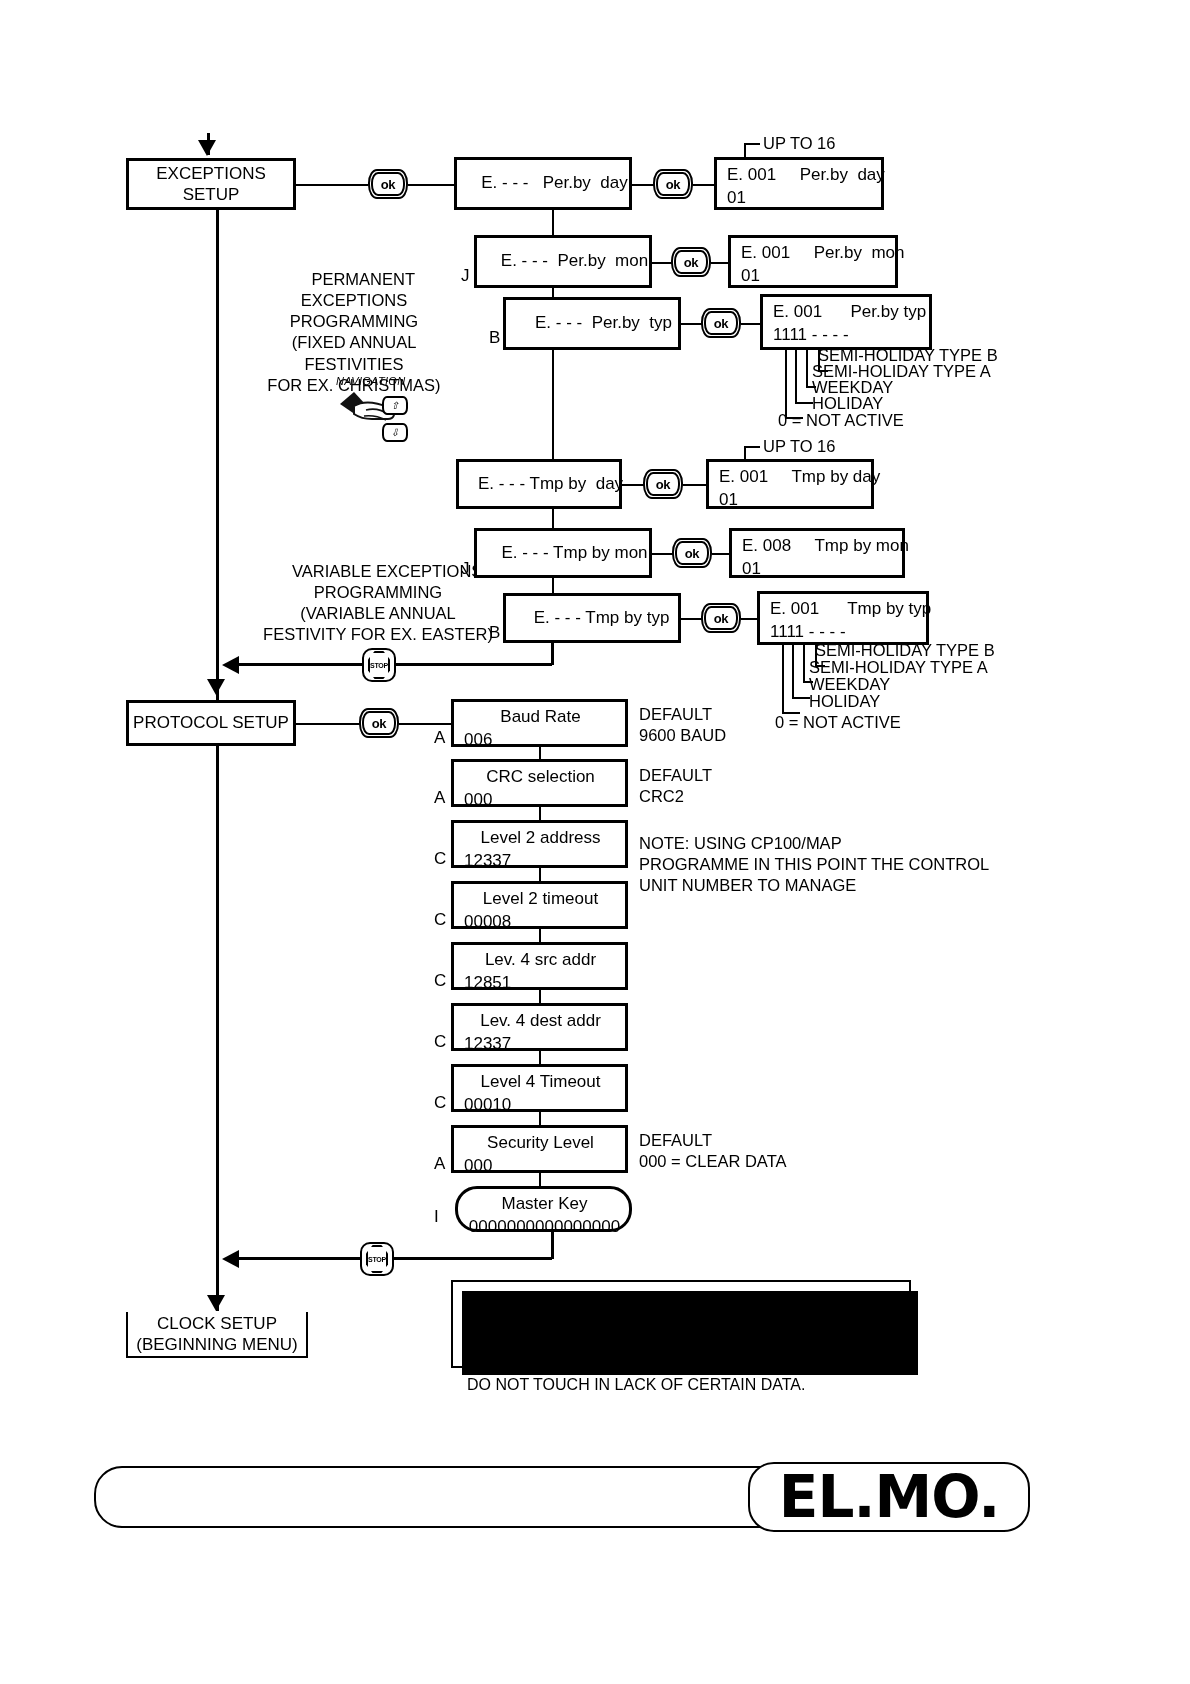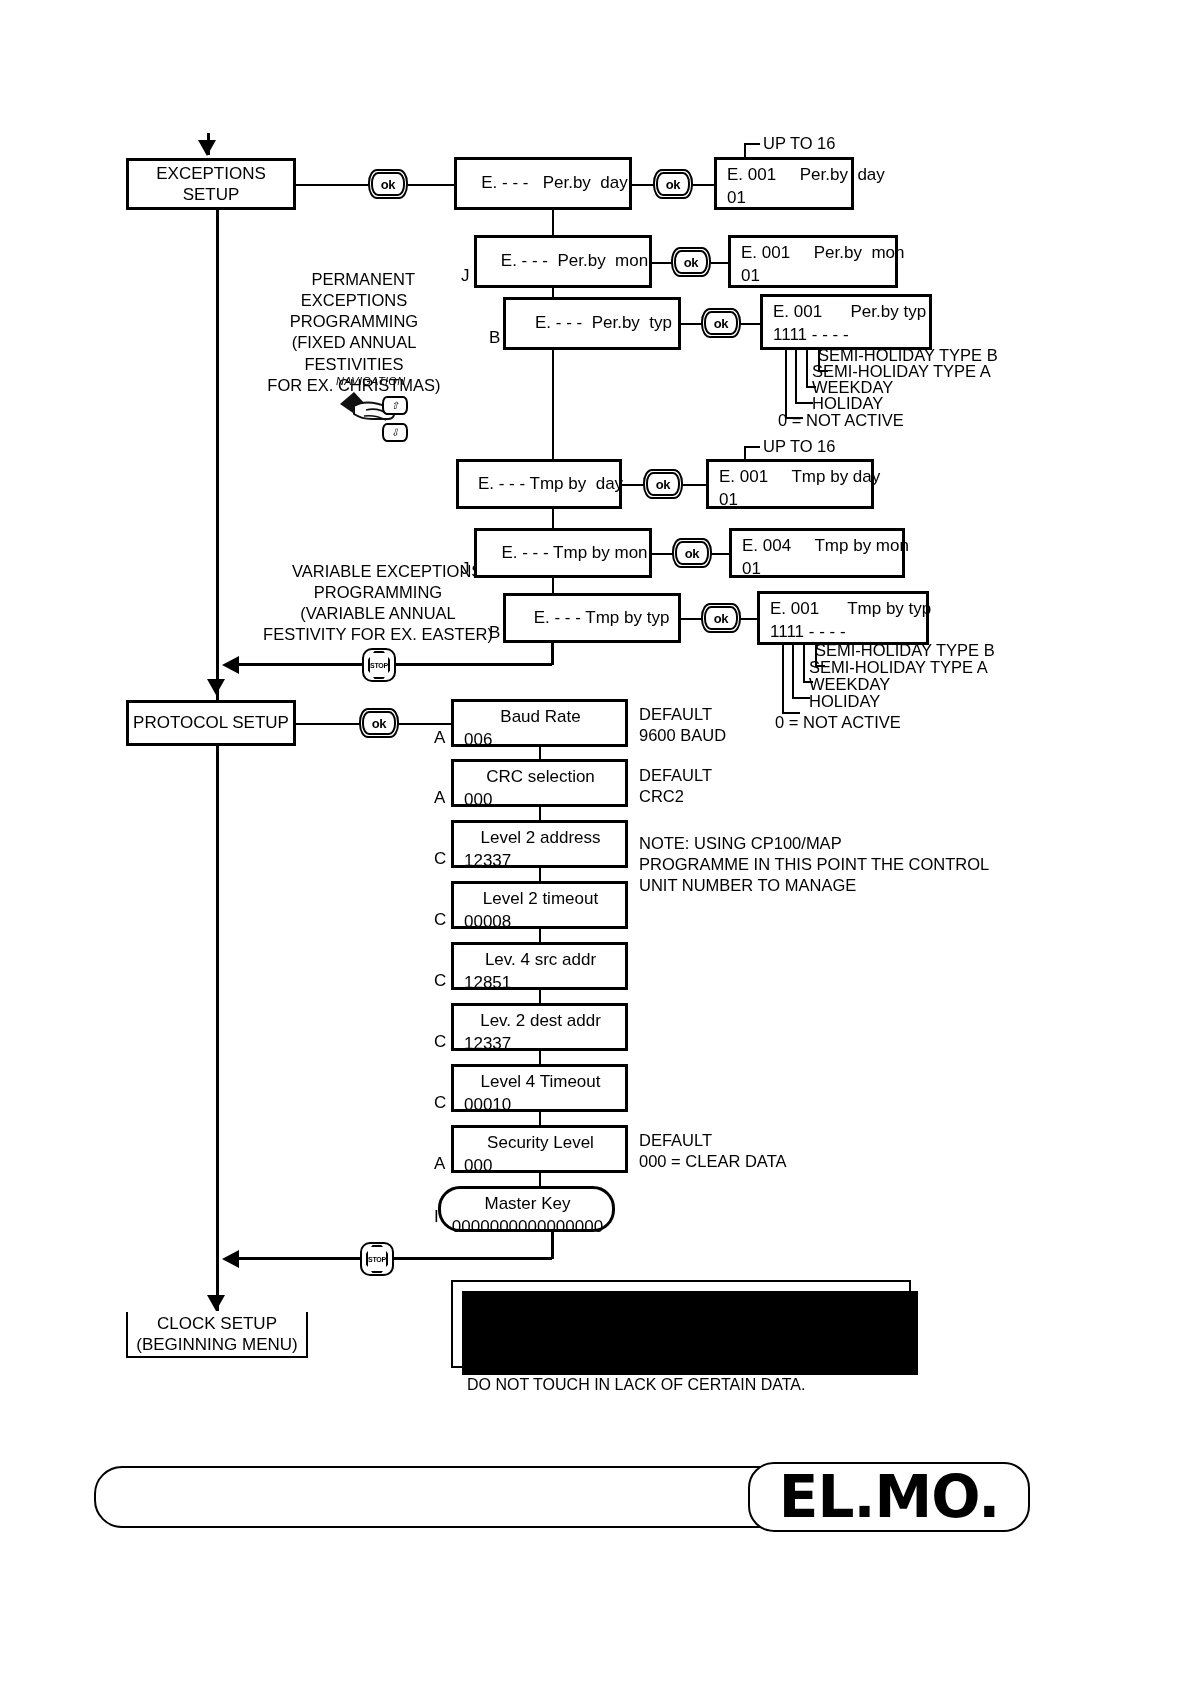--- a/index.html
+++ b/index.html
@@ -214,21 +214,21 @@
   <div class="txt" style="left:459px; top:190px; font-size:17px;">J</div>
 
   <div class="hl thin" style="left:632px; top:184px; width:24px;"></div>
   <div class="key-ok" style="left:653px; top:169px;">
     <span class="outer"></span>
     <span class="inner"></span>
     <span class="lbl">ok</span>
   </div>
   <div class="hl thin" style="left:693px; top:184px; width:23px;"></div>
 
-  <div class="disp" style="left:714px; top:157px; width:140px; height:53px;">
+  <div class="disp" style="left:714px; top:157px; width:170px; height:53px;">
     <span class="t" style="text-align:left;">E. 001     Per.by  day</span>
     <span class="v">01</span>
   </div>
 
   <div class="vl thin" style="left:744px; top:143px; height:15px;"></div>
   <div class="hl thin" style="left:744px; top:143px; width:16px;"></div>
   <div class="txt" style="left:763px; top:133px;">UP TO 16</div>
 
   <div class="vl thin" style="left:552px; top:210px; height:25px;"></div>
 
@@ -343,21 +343,21 @@
 
   <div class="hl thin" style="left:652px; top:553px; width:21px;"></div>
   <div class="key-ok" style="left:672px; top:538px;">
     <span class="outer"></span>
     <span class="inner"></span>
     <span class="lbl">ok</span>
   </div>
   <div class="hl thin" style="left:712px; top:553px; width:18px;"></div>
 
   <div class="disp" style="left:729px; top:528px; width:176px; height:50px;">
-    <span class="t" style="text-align:left;">E. 004     Tmp by mon</span>
+    <span class="t" style="text-align:left;">E. 008     Tmp by mon</span>
     <span class="v">01</span>
   </div>
 
   <div class="vl thin" style="left:552px; top:578px; height:15px;"></div>
 
   <div class="disp" style="left:503px; top:593px; width:178px; height:50px;padding-left:6px;">
     <span class="one">E. - - - Tmp by typ</span>
   </div>
   <div class="txt" style="left:489px; top:622px; font-size:17px;">B</div>
 
@@ -457,21 +457,21 @@
   <div class="vl thin" style="left:539px; top:929px; height:13px;"></div>
 
   <div class="disp" style="left:451px; top:942px; width:177px; height:48px;">
     <span class="t">Lev. 4 src addr</span>
     <span class="v">12851</span>
   </div>
   <div class="txt" style="left:434px; top:970px; font-size:17px;">C</div>
   <div class="vl thin" style="left:539px; top:990px; height:13px;"></div>
 
   <div class="disp" style="left:451px; top:1003px; width:177px; height:48px;">
-    <span class="t">Lev. 2 dest addr</span>
+    <span class="t">Lev. 4 dest addr</span>
     <span class="v">12337</span>
   </div>
   <div class="txt" style="left:434px; top:1031px; font-size:17px;">C</div>
   <div class="vl thin" style="left:539px; top:1051px; height:13px;"></div>
 
   <div class="disp" style="left:451px; top:1064px; width:177px; height:48px;">
     <span class="t">Level 4 Timeout</span>
     <span class="v">00010</span>
   </div>
   <div class="txt" style="left:434px; top:1092px; font-size:17px;">C</div>
@@ -479,21 +479,21 @@
 
   <div class="disp" style="left:451px; top:1125px; width:177px; height:48px;">
     <span class="t">Security Level</span>
     <span class="v">000</span>
   </div>
   <div class="txt" style="left:434px; top:1153px; font-size:17px;">A</div>
   <div class="txt" style="left:639px; top:1130px; white-space:pre-line;">DEFAULT
 000 = CLEAR  DATA</div>
   <div class="vl thin" style="left:539px; top:1173px; height:13px;"></div>
 
-  <div class="disp" style="left:438px; top:1186px; width:177px; height:46px;border-radius:22px;">
+  <div class="disp" style="left:455px; top:1186px; width:177px; height:46px;border-radius:22px;">
     <span class="t">Master Key</span>
     <span class="t">0000000000000000</span>
   </div>
   <div class="txt" style="left:434px; top:1206px; font-size:17px;">I</div>
 
   <div class="vl thick" style="left:551px; top:1232px; height:27px;"></div>
   <div class="hl thick" style="left:236px; top:1257px; width:316px;"></div>
   <div class="arrow-left" style="left:222px; top:1250px;"></div>
   <div class="key-stop" style="left:360px; top:1242px;">
     <span class="outer"></span>

